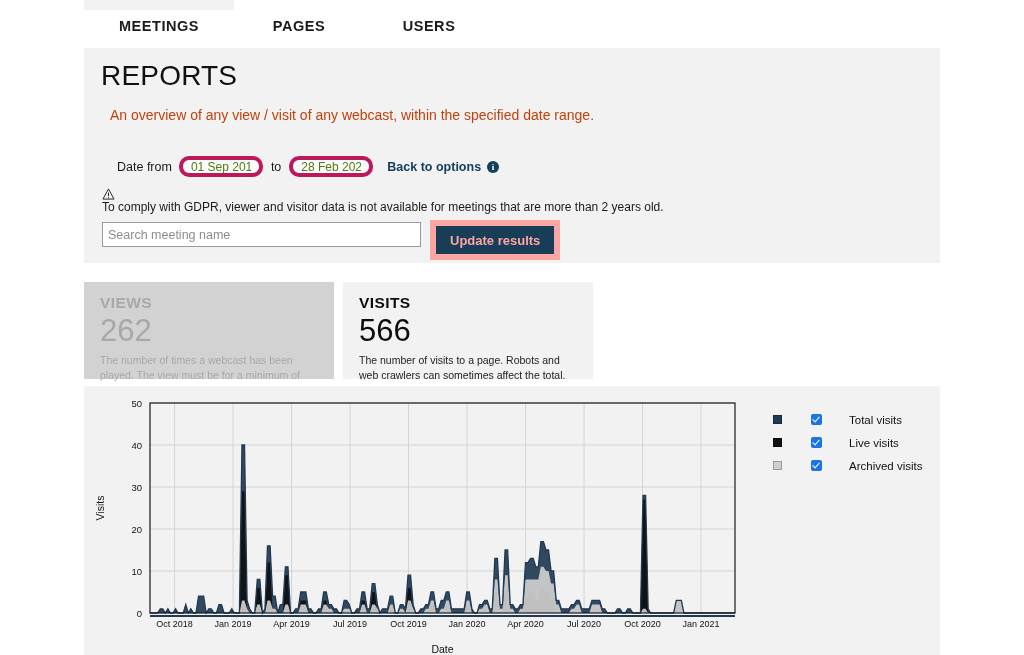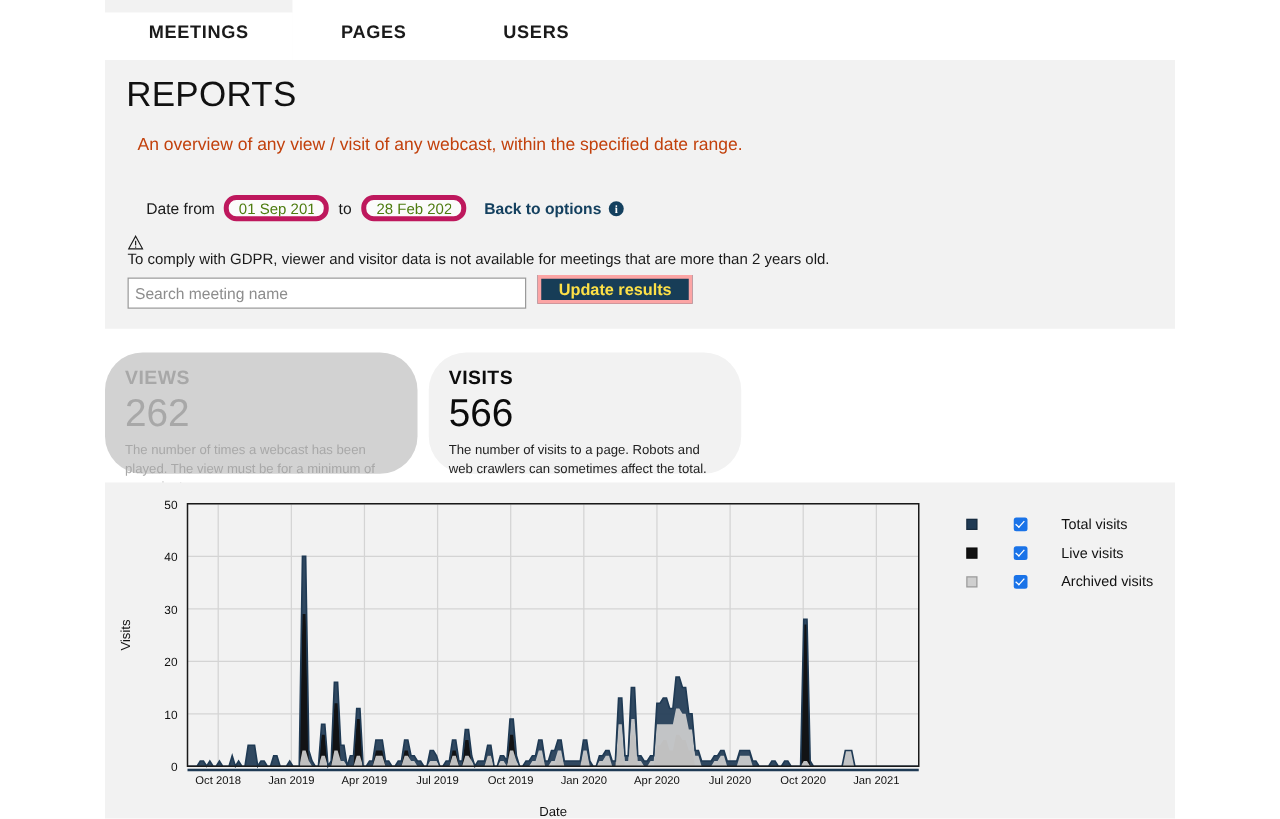--- a/index.html
+++ b/index.html
@@ -75,29 +75,29 @@
   .warn-tri { width: 13px; height: 12px; margin-right: 2px; flex: none; }
 
   .searchrow { position: absolute; left: 102px; top: 222px; display: flex; }
   .search-input {
     width: 319px; height: 25px; border: 1px solid #9a9a9a; background: #fff;
     font-size: 12.5px; padding: 0 5px; color: #222;
     font-family: "Liberation Sans", sans-serif;
   }
   .search-input::placeholder { color: #8d8d8d; }
   .update-btn {
-    margin-left: 9px; height: 23px; margin-top: -2px; padding: 0 14px;
-    background: #173d57; color: #fde047; border: 3px solid #fca5a5;
+    margin-left: 9px; height: 40px; margin-top: -2px; padding: 0 14px;
+    background: #173d57; color: #fca5a5; border: 6px solid #fca5a5;
     font-size: 13px; font-weight: bold; cursor: pointer;
     font-family: "Liberation Sans", sans-serif;
   }
 
   
   .card {
-    position: absolute; top: 282px; width: 250px; height: 97px; padding: 12px 16px 0 16px; border-radius: 30px;
+    position: absolute; top: 282px; width: 250px; height: 97px; padding: 12px 16px 0 16px;
   }
   #card-views  { left: 84px;  background: #d2d2d2; }
   #card-visits { left: 343px; background: #f2f2f2; }
   .card .c-title { font-size: 15.5px; font-weight: bold; letter-spacing: .4px; }
   .card .c-num   { font-size: 31px; font-weight: 400; line-height: 36px; margin-top: 1px; }
   .card .c-desc  { font-size: 10.5px; line-height: 15px; margin-top: 4px; }
   #card-views .c-title, #card-views .c-num, #card-views .c-desc { color: #a8a8a8; }
   #card-visits .c-title, #card-visits .c-num { color: #0c0c0c; }
   #card-visits .c-desc { color: #222; }
 

